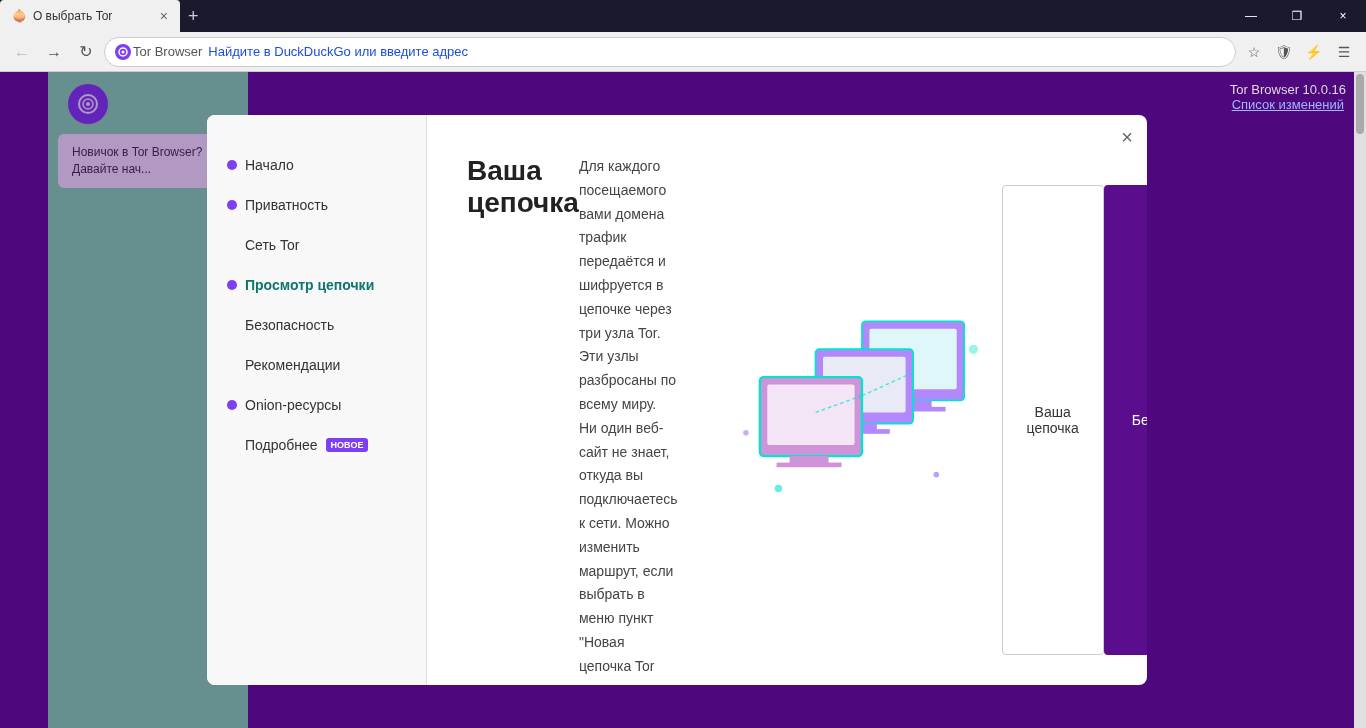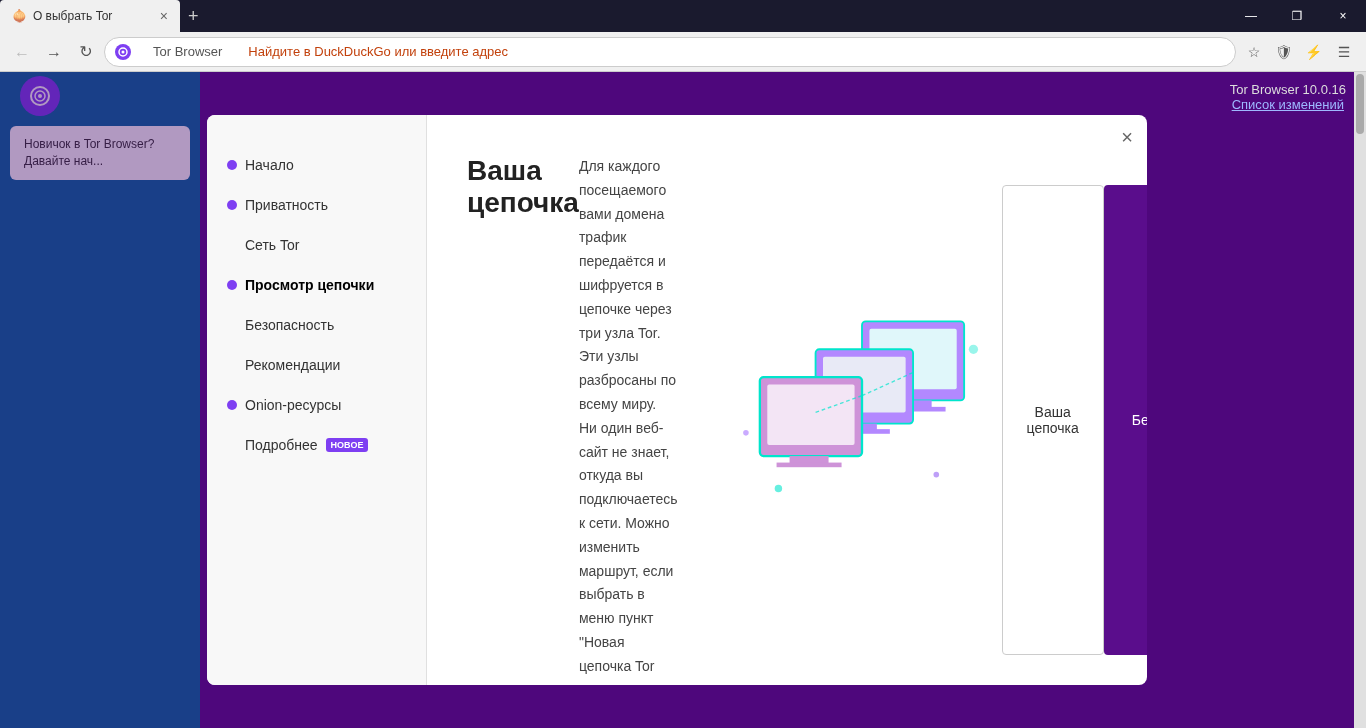--- a/index.html
+++ b/index.html
@@ -83,21 +83,21 @@
     .nav-btn.disabled { color: #bbb; cursor: default; }
     .address-bar-wrapper {
       flex: 1;
       display: flex;
       align-items: center;
       background: #fff;
       border: 1px solid #ccc;
       border-radius: 20px;
       height: 30px;
       padding: 0 10px;
-      gap: 22px;
+      gap: 2px;
     }
     .tor-icon {
       width: 16px;
       height: 16px;
       background: #7e3ff2;
       border-radius: 50%;
       display: flex;
       align-items: center;
       justify-content: center;
       font-size: 9px;
@@ -127,23 +127,24 @@
     .main-area {
       height: calc(728px - 32px - 40px);
       background: #5a0d8c;
       position: relative;
       display: flex;
     }
 
     
     .sidebar {
       width: 200px;
-      background: #0369a1;
-      padding-top: 4px;
-      flex-shrink: 0;
+      background: #86efac;
+      padding-top: 12px;
+      flex-shrink: 0;
+      margin-left: 48px;
     }
     .sidebar-logo {
       width: 40px;
       height: 40px;
       background: #7e3ff2;
       border-radius: 50%;
       display: flex;
       align-items: center;
       justify-content: center;
       margin: 0 0 10px 20px;
@@ -237,21 +238,21 @@
     .modal-nav-item {
       display: flex;
       align-items: center;
       padding: 12px 20px;
       cursor: pointer;
       font-size: 14px;
       color: #333;
       gap: 8px;
     }
     .modal-nav-item.active {
-      color: #000000;
+      color: #0f766e;
       font-weight: bold;
     }
     .nav-dot {
       width: 10px;
       height: 10px;
       border-radius: 50%;
       background: #7e3ff2;
       flex-shrink: 0;
     }
     .nav-dot-empty {
@@ -356,21 +357,21 @@
   <button class="nav-btn">→</button>
   <button class="nav-btn">↻</button>
   <div class="address-bar-wrapper">
     <div class="tor-icon">
       <svg width="10" height="10" viewBox="0 0 10 10">
           <circle cx="5" cy="5" r="4" fill="none" stroke="white" stroke-width="1.5"></circle>
           <circle cx="5" cy="5" r="1.5" fill="white"></circle>
         </svg>
     </div>
     <span style="font-size:13px;color:#555;margin-right:4px;">Tor Browser</span>
-    <span style="font-size:13px;color:#c2410c;flex:1;">Найдите в DuckDuckGo или введите адрес</span>
+    <span style="font-size:13px;color:#1d4ed8;flex:1;">Найдите в DuckDuckGo или введите адрес</span>
   </div>
   <div class="navbar-icons">
     <button class="navbar-icon-btn">☆</button>
     <button class="navbar-icon-btn">🛡</button>
     <button class="navbar-icon-btn">⚡</button>
     <button class="navbar-icon-btn">☰</button>
   </div>
 </div>
 
 <div class="main-area">

